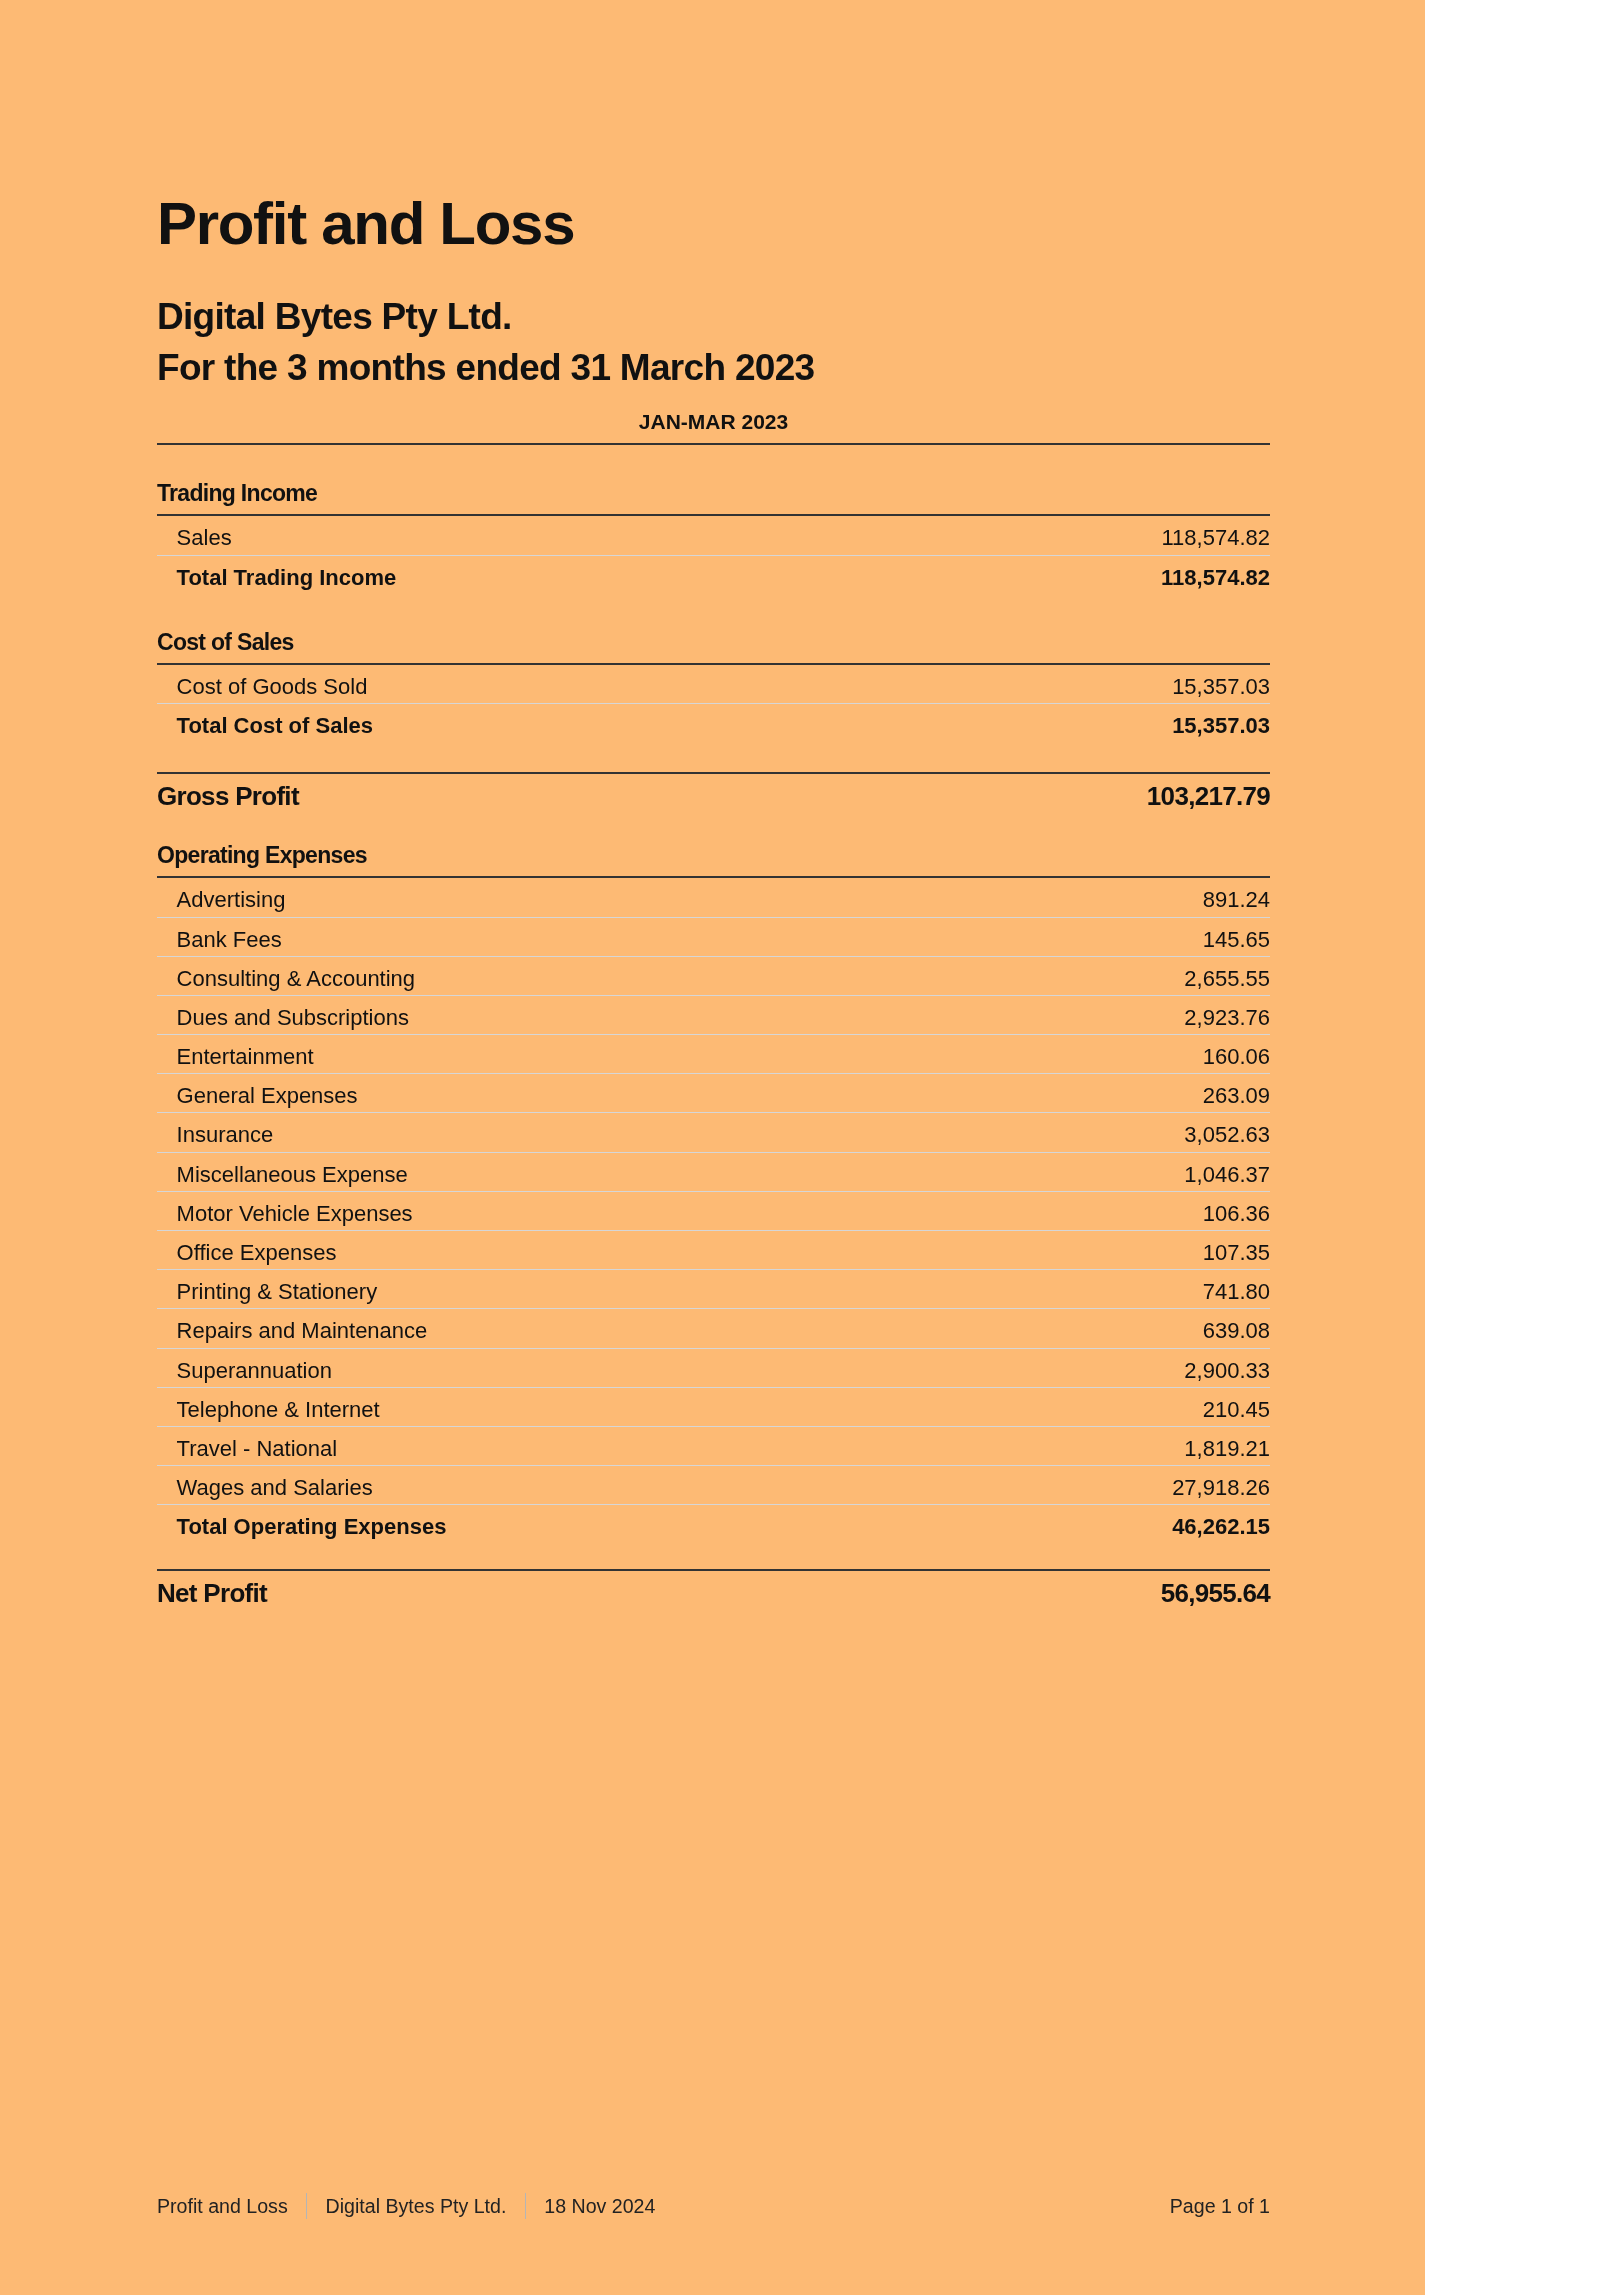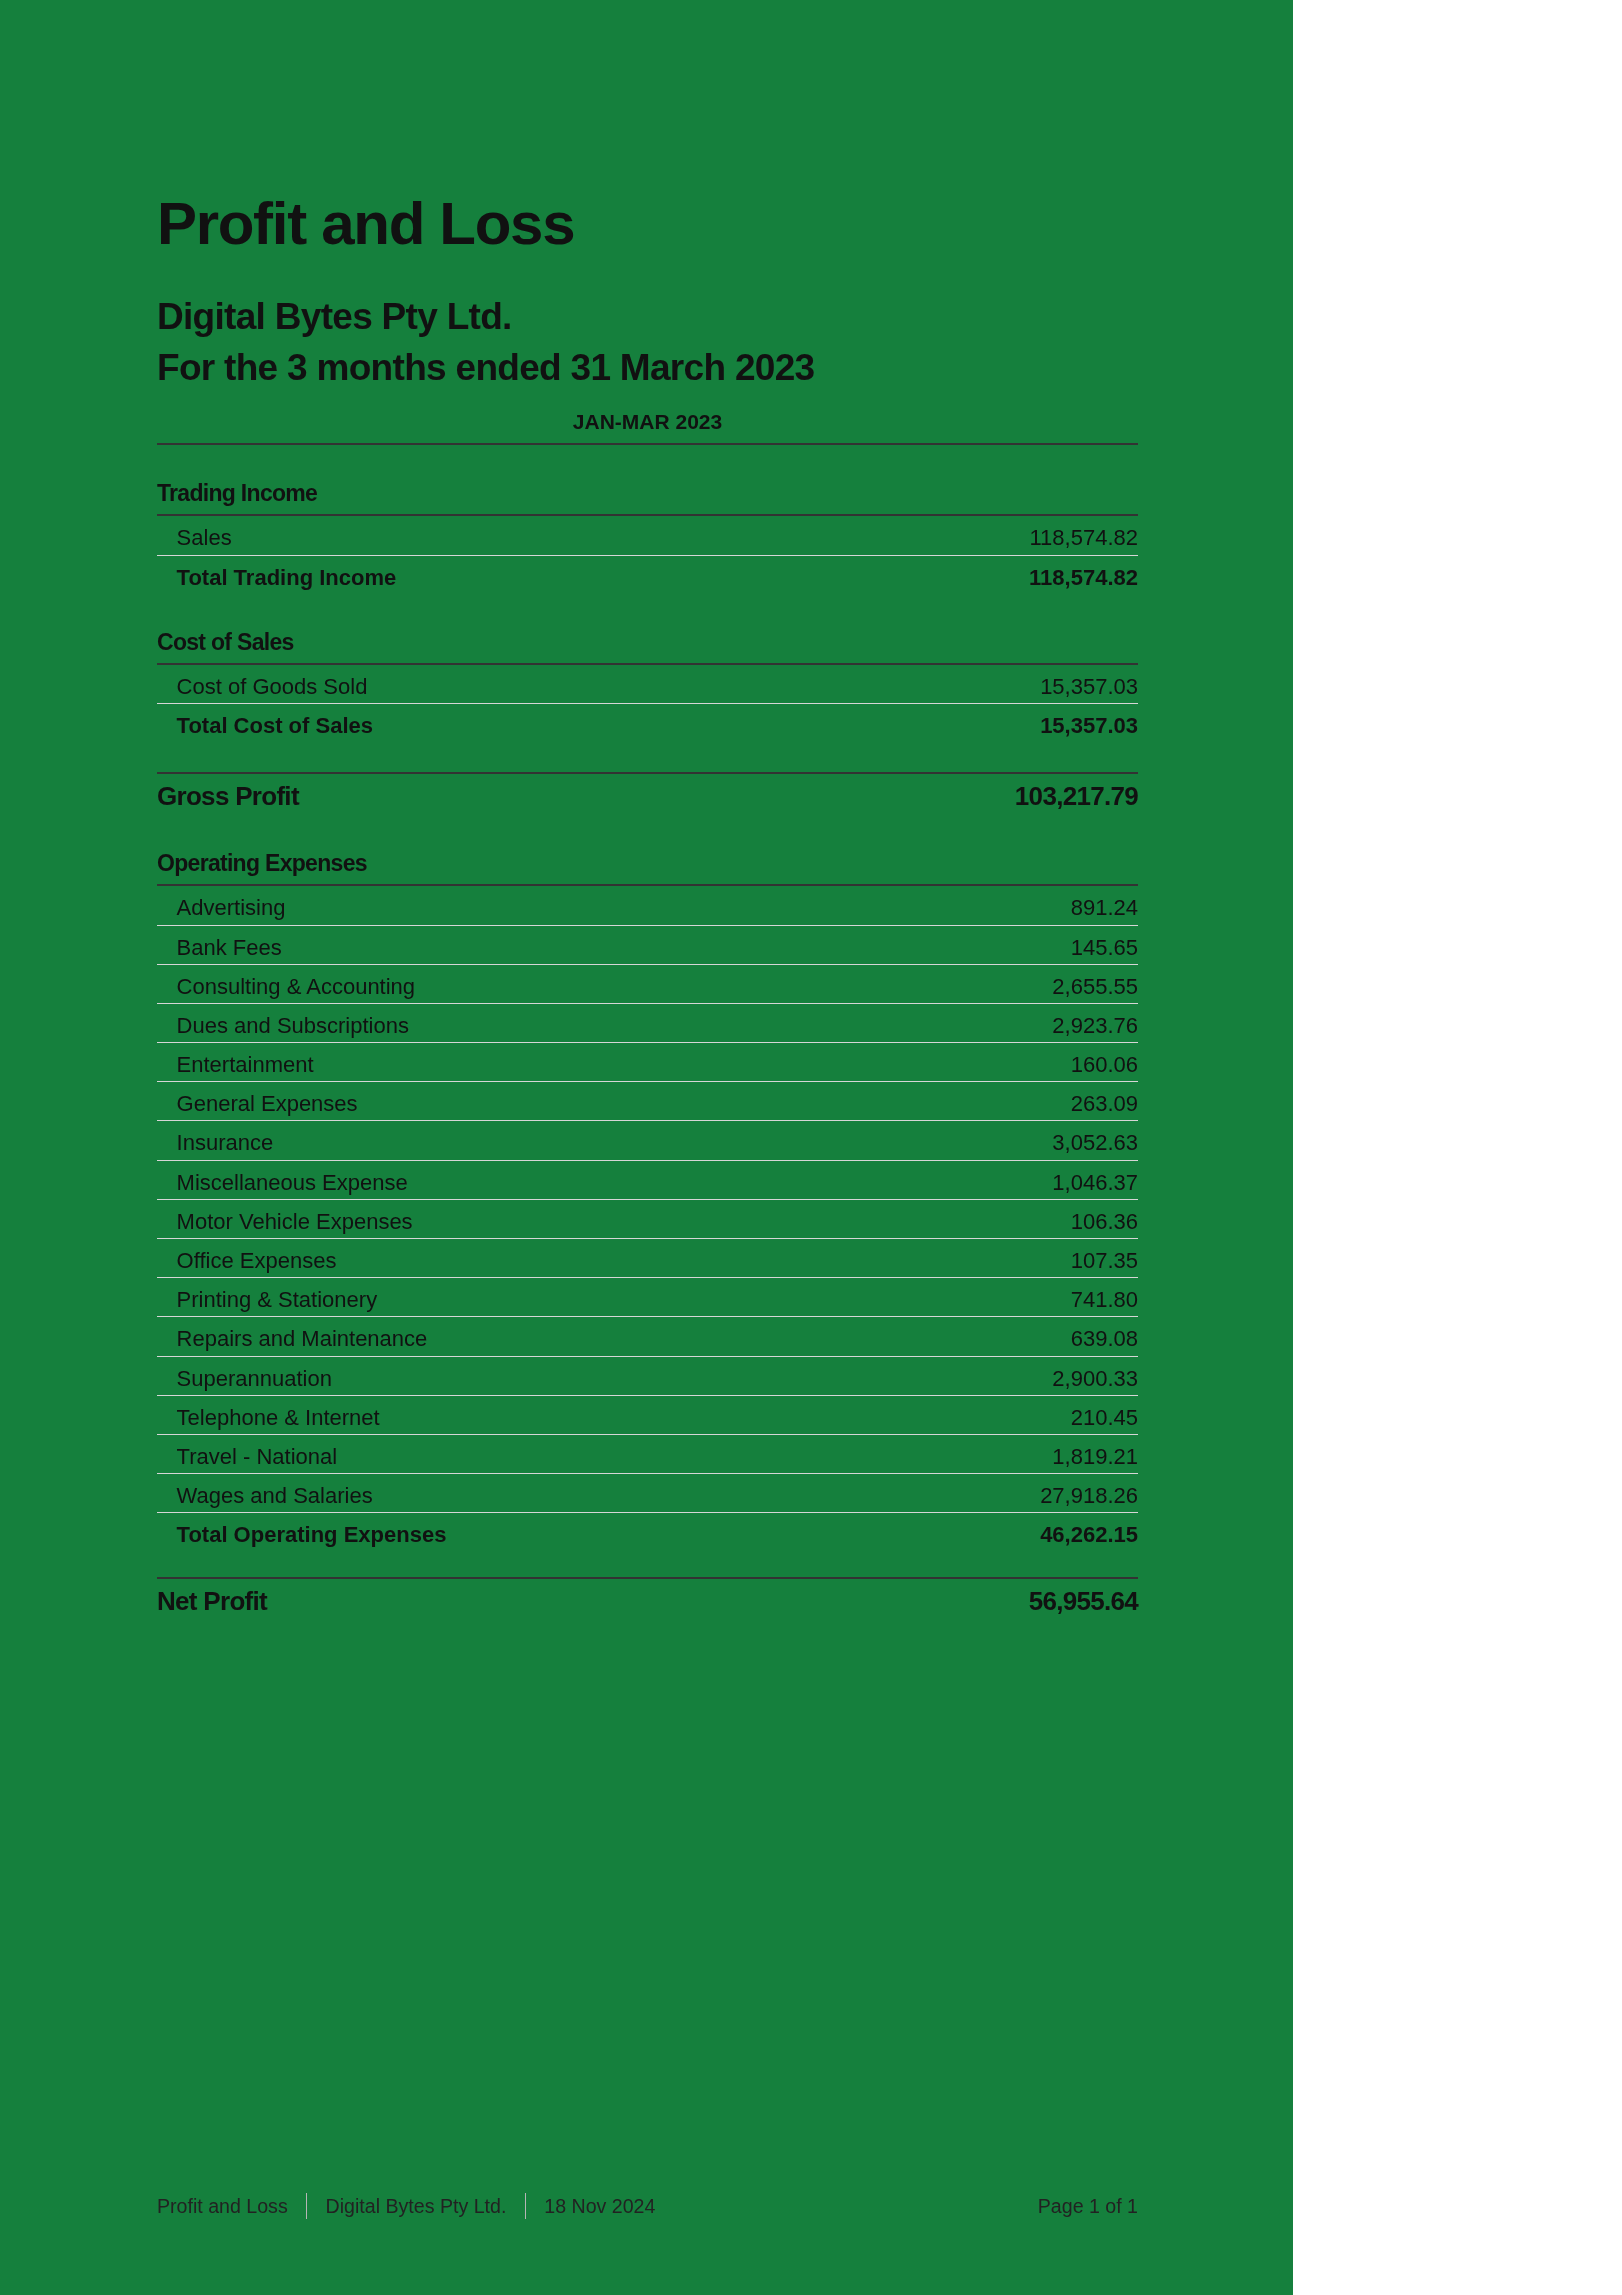--- a/index.html
+++ b/index.html
@@ -4,23 +4,23 @@
 <style>
   * { margin: 0; padding: 0; box-sizing: border-box; }
   html, body { background: #ffffff; }
   body {
     font-family: "Liberation Sans", sans-serif;
     color: #111111;
     width: 1623px;
   }
   .page {
     position: relative;
-    width: 1293px;
+    width: 1425px;
     height: 2295px;
-    background: #15803d;
+    background: #fdba74;
     overflow: hidden;
   }
   .content {
     padding: 0 155px 0 157px;
   }
   .report-title {
     margin-top: 194px;
     font-size: 60px;
     line-height: 1;
     font-weight: bold;
@@ -78,21 +78,21 @@
   .summary-row {
     display: flex;
     justify-content: space-between;
     align-items: baseline;
     padding-top: 9.2px;
     font-size: 26px;
     line-height: 26px;
     font-weight: bold;
     letter-spacing: -0.7px;
   }
-  .opex { margin-top: 40px; }
+  .opex { margin-top: 32px; }
   .footer {
     position: absolute;
     left: 157px;
     right: 155px;
     top: 2193px;
     display: flex;
     justify-content: space-between;
     align-items: center;
     font-size: 19.6px;
     color: #222222;

